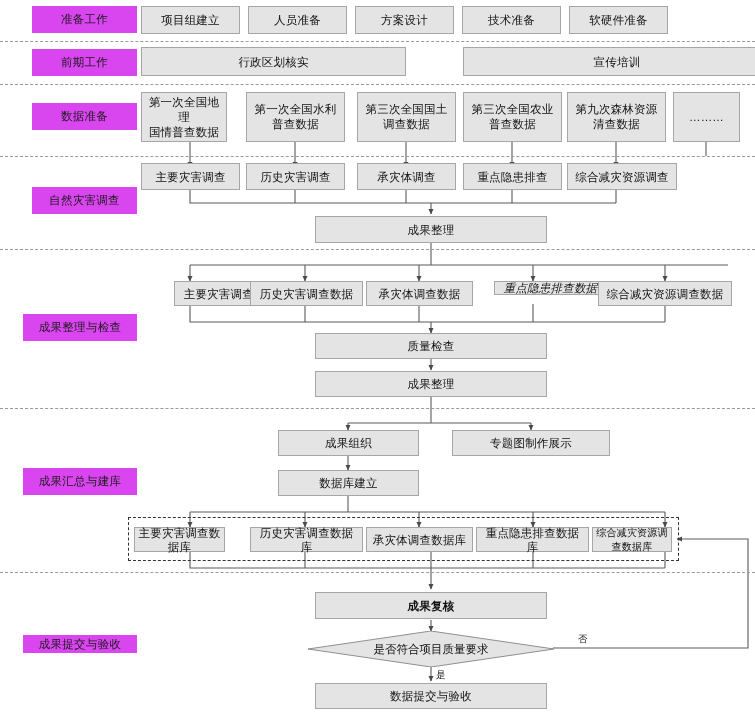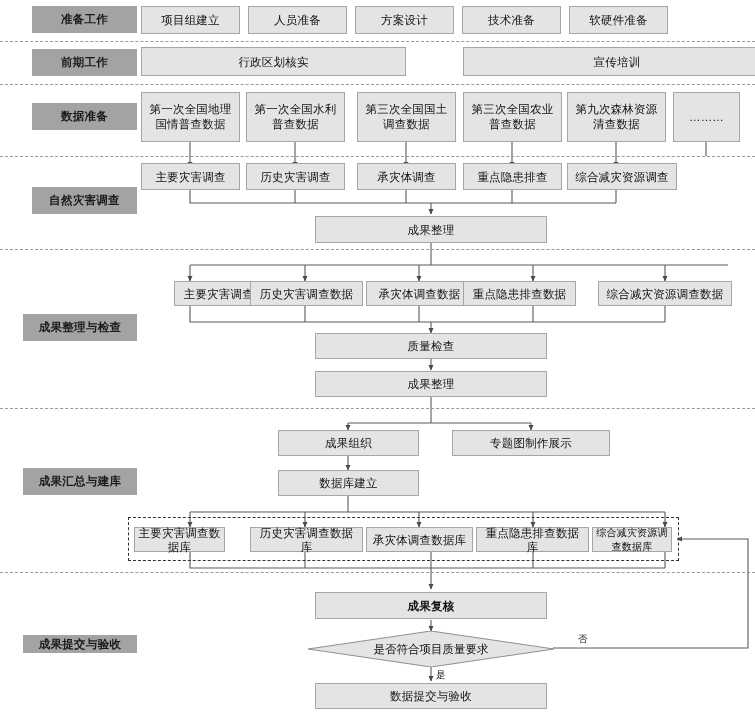--- a/index.html
+++ b/index.html
@@ -36,24 +36,24 @@
   }
   .node.two-line{line-height:15px;}
 
   
   .phase{
     position:absolute;
     box-sizing:border-box;
     display:flex;
     align-items:center;
     justify-content:center;
-    background:#a3a3a3;
+    background:#d946ef;
     border:none;
     color:#1a1a1a;
-    font-weight:bold;
+    font-weight:normal;
     font-size:11.5px;
     letter-spacing:.3px;
   }
 
   
   .group-box{
     position:absolute;
     box-sizing:border-box;
     border:1px dashed #333333;
     background:transparent;
@@ -187,21 +187,21 @@
 
     <div class="node" style="left:141px;top:6px;width:99px;height:28px;">项目组建立</div>
     <div class="node" style="left:248px;top:6px;width:99px;height:28px;">人员准备</div>
     <div class="node" style="left:355px;top:6px;width:99px;height:28px;">方案设计</div>
     <div class="node" style="left:462px;top:6px;width:99px;height:28px;">技术准备</div>
     <div class="node" style="left:569px;top:6px;width:99px;height:28px;">软硬件准备</div>
 
     <div class="node" style="left:141px;top:47px;width:265px;height:29px;">行政区划核实</div>
     <div class="node" style="left:463px;top:47px;width:308px;height:29px;">宣传培训</div>
 
-    <div class="node two-line" style="left:141px;top:92px;width:99px;height:50px;white-space:pre-line;">第一次全国地理
+    <div class="node two-line" style="left:141px;top:92px;width:86px;height:50px;white-space:pre-line;">第一次全国地理
 国情普查数据</div>
     <div class="node two-line" style="left:246px;top:92px;width:99px;height:50px;white-space:pre-line;">第一次全国水利
 普查数据</div>
     <div class="node two-line" style="left:357px;top:92px;width:99px;height:50px;white-space:pre-line;">第三次全国国土
 调查数据</div>
     <div class="node two-line" style="left:463px;top:92px;width:99px;height:50px;white-space:pre-line;">第三次全国农业
 普查数据</div>
     <div class="node two-line" style="left:567px;top:92px;width:99px;height:50px;white-space:pre-line;">第九次森林资源
 清查数据</div>
     <div class="node" style="left:673px;top:92px;width:67px;height:50px;">………</div>
@@ -210,21 +210,21 @@
     <div class="node" style="left:357px;top:163px;width:99px;height:27px;">承灾体调查</div>
     <div class="node" style="left:246px;top:163px;width:99px;height:27px;">历史灾害调查</div>
     <div class="node" style="left:463px;top:163px;width:99px;height:27px;">重点隐患排查</div>
     <div class="node" style="left:567px;top:163px;width:110px;height:27px;">综合减灾资源调查</div>
 
     <div class="node" style="left:315px;top:216px;width:232px;height:27px;">成果整理</div>
 
     <div class="node" style="left:134px;top:281px;width:113px;height:25px;margin-left:40px;">主要灾害调查数据</div>
     <div class="node" style="left:250px;top:281px;width:113px;height:25px;">历史灾害调查数据</div>
     <div class="node" style="left:366px;top:281px;width:107px;height:25px;">承灾体调查数据</div>
-    <div class="node" style="left:463px;top:281px;width:113px;height:25px;">重点隐患排查数据</div>
+    <div class="node" style="left:494px;top:281px;width:113px;height:14px;font-style:italic;">重点隐患排查数据</div>
     <div class="node" style="left:598px;top:281px;width:134px;height:25px;">综合减灾资源调查数据</div>
 
     <div class="node" style="left:315px;top:333px;width:232px;height:26px;">质量检查</div>
 
     <div class="node" style="left:315px;top:371px;width:232px;height:26px;">成果整理</div>
 
     <div class="node" style="left:278px;top:430px;width:141px;height:26px;">成果组织</div>
     <div class="node" style="left:452px;top:430px;width:158px;height:26px;">专题图制作展示</div>
 
     <div class="node" style="left:278px;top:470px;width:141px;height:26px;">数据库建立</div>

